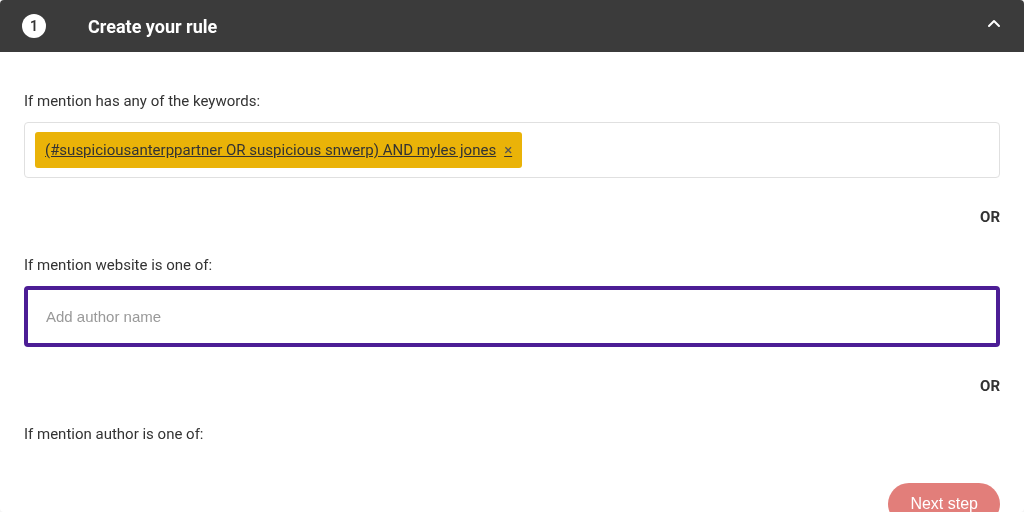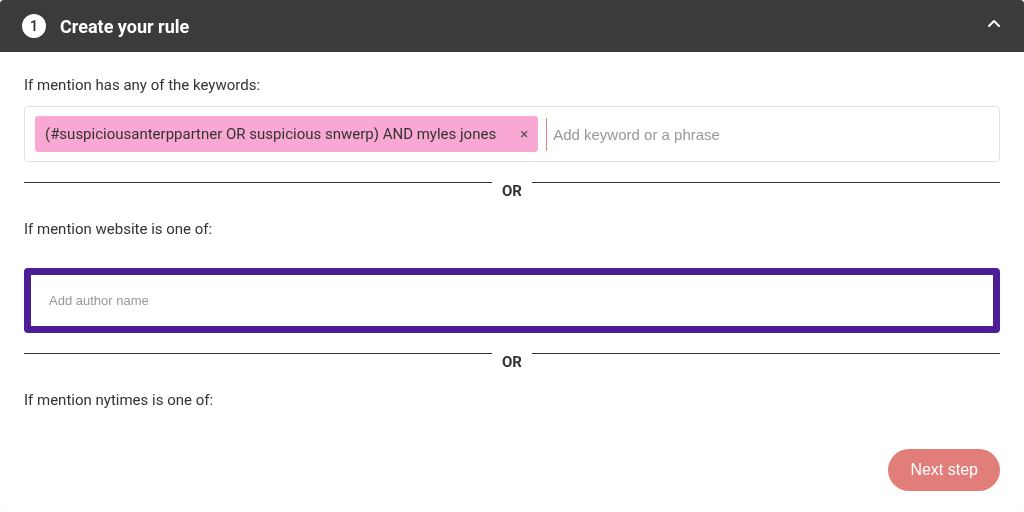--- a/index.html
+++ b/index.html
@@ -41,89 +41,91 @@
       border-radius: 50%;
       display: flex;
       align-items: center;
       justify-content: center;
       font-weight: 600;
       font-size: 14px;
     }
     .header-title {
       font-weight: 700;
       font-size: 18px;
+      margin-left: 28px;
     }
     .collapse-icon {
       color: white;
     }
     .content {
-      padding: 24px 24px 20px 24px;
+      padding: 40px 24px 20px 24px;
     }
     .section-label {
       color: #333;
       font-size: 15px;
       margin-bottom: 12px;
       font-weight: 400;
     }
     .input-box {
       border: 1px solid #e0e0e0;
       border-radius: 4px;
       padding: 8px 10px;
       display: flex;
       align-items: center;
       gap: 8px;
       flex-wrap: wrap;
       min-height: 56px;
     }
     .tag {
-      background: #f9a8d4;
+      background: #eab308;
       color: #333;
       padding: 9px 10px;
       border-radius: 3px;
       display: flex;
       align-items: center;
-      gap: 24px;
-      font-size: 15px;
+      gap: 8px;
+      font-size: 15px;
+      text-decoration: underline;
     }
     .tag-remove {
       cursor: pointer;
       font-size: 15px;
       color: #555;
       line-height: 1;
     }
     .text-input {
       border: none;
       outline: none;
       font-size: 15px;
       flex: 1;
       min-width: 200px;
       color: #333;
       padding: 8px 4px;
     }
     .text-input::placeholder {
       color: #999;
     }
     .plain-input {
-      border: 7px solid #4c1d95;
+      border: 4px solid #4c1d95;
       border-radius: 4px;
       padding: 18px 18px;
       width: 100%;
-      font-size: 13px;
+      font-size: 15px;
       outline: none;
       color: #333;
-      margin-top: 18px;
     }
     .plain-input::placeholder {
       color: #999;
     }
     .divider {
       display: flex;
-      align-items: flex-start;
+      align-items: flex-end;
       margin: 20px 0;
       gap: 10px;
+      flex-direction: column;
     }
     .divider-line {
       flex: 1;
       height: 1px;
       background: #333;
     }
     .divider-text {
       color: #333;
       font-weight: 700;
       font-size: 15px;
@@ -166,39 +168,38 @@
   </div>
 
   <div class="content">
 
     <div class="section-label">If mention has any of the keywords:</div>
     <div class="input-box">
       <div class="tag">
         <span>(#suspiciousanterppartner OR suspicious snwerp) AND myles jones</span>
         <span class="tag-remove">×</span>
       </div>
-      <input type="text" class="text-input keyword-input-active" placeholder="Add keyword or a phrase" style="">
     </div>
 
     <div class="divider">
       <div class="divider-line"></div>
       <div class="divider-text">OR</div>
       <div class="divider-line"></div>
     </div>
 
     <div class="section-label">If mention website is one of:</div>
     <input type="text" class="plain-input" placeholder="Add author name" style="">
 
     <div class="divider">
       <div class="divider-line"></div>
       <div class="divider-text">OR</div>
       <div class="divider-line"></div>
     </div>
 
-    <div class="section-label">If mention nytimes is one of:</div>
+    <div class="section-label">If mention author is one of:</div>
 
   </div>
 
   <div class="footer">
     <button class="next-btn">Next step</button>
   </div>
 
 </div>
 
 </body></html>

